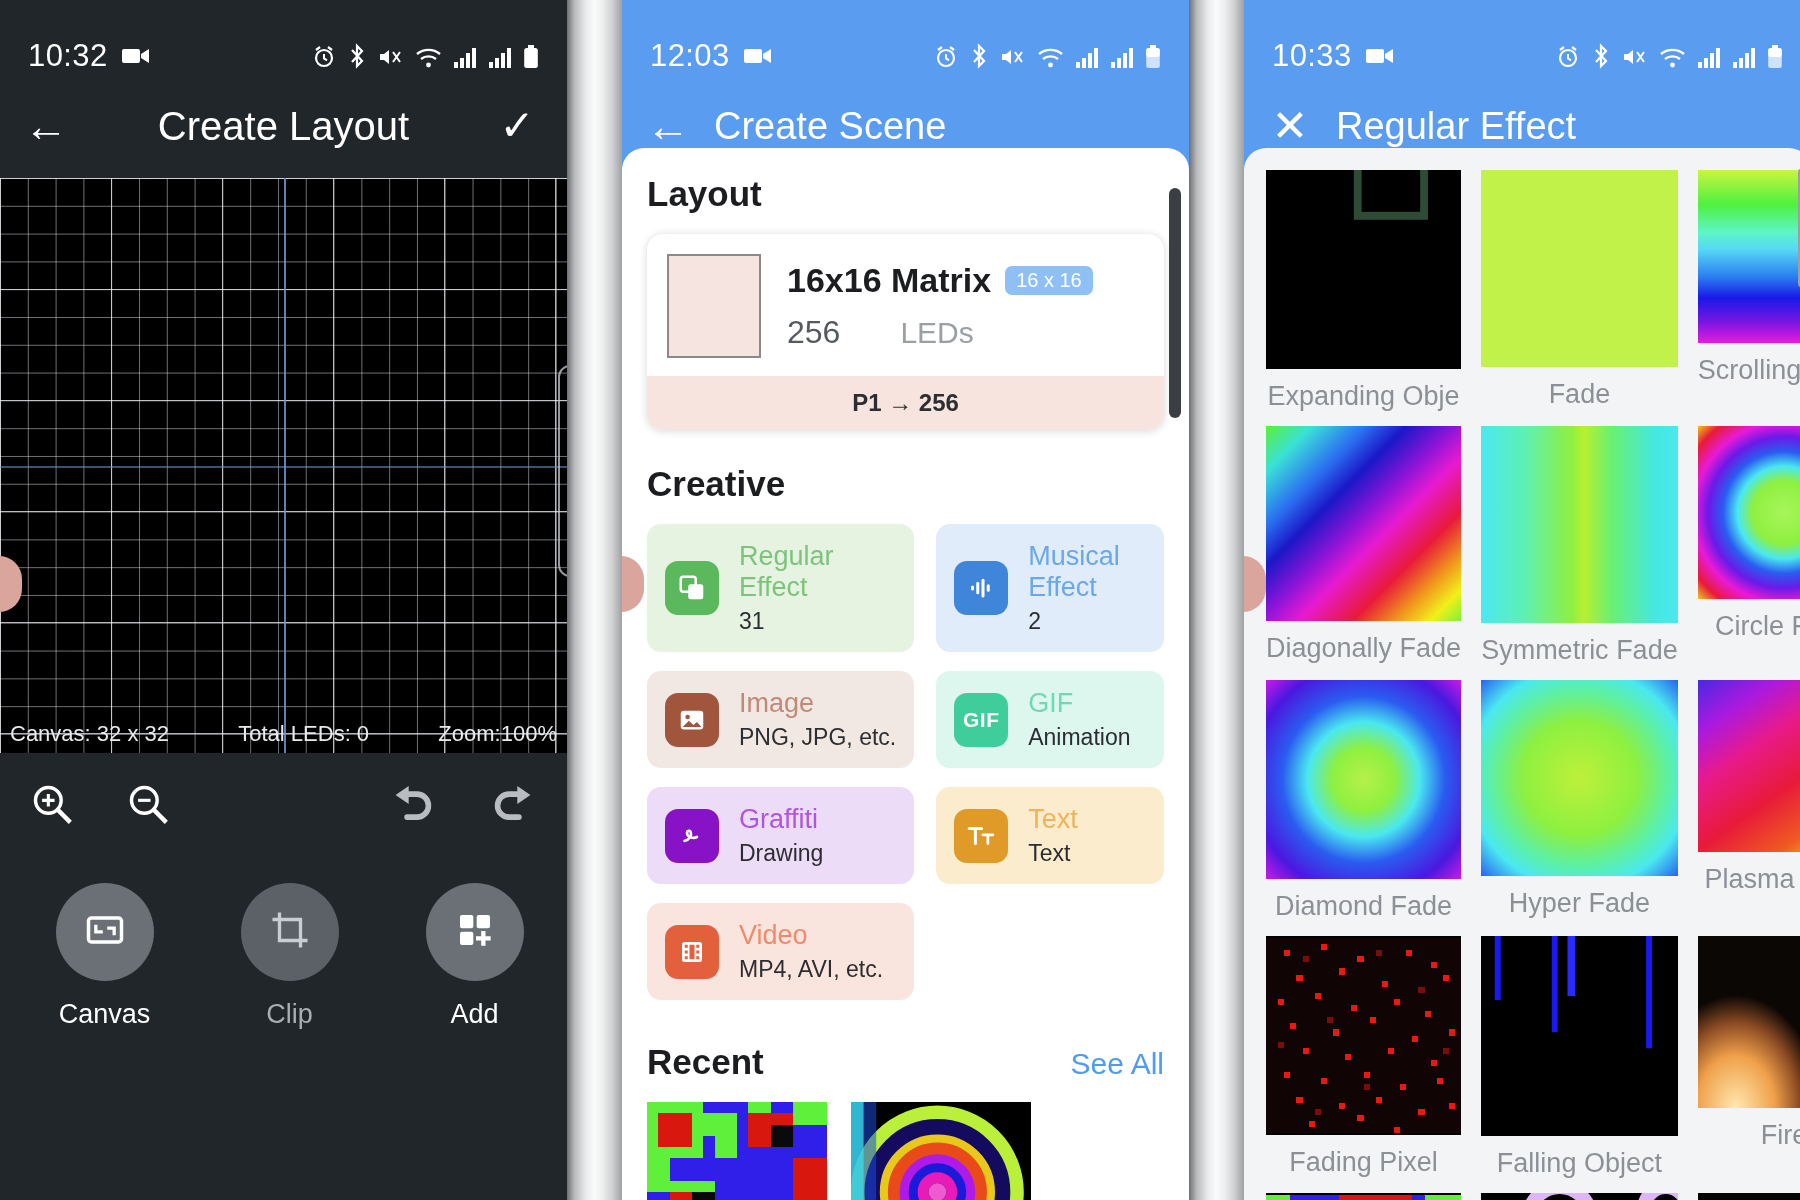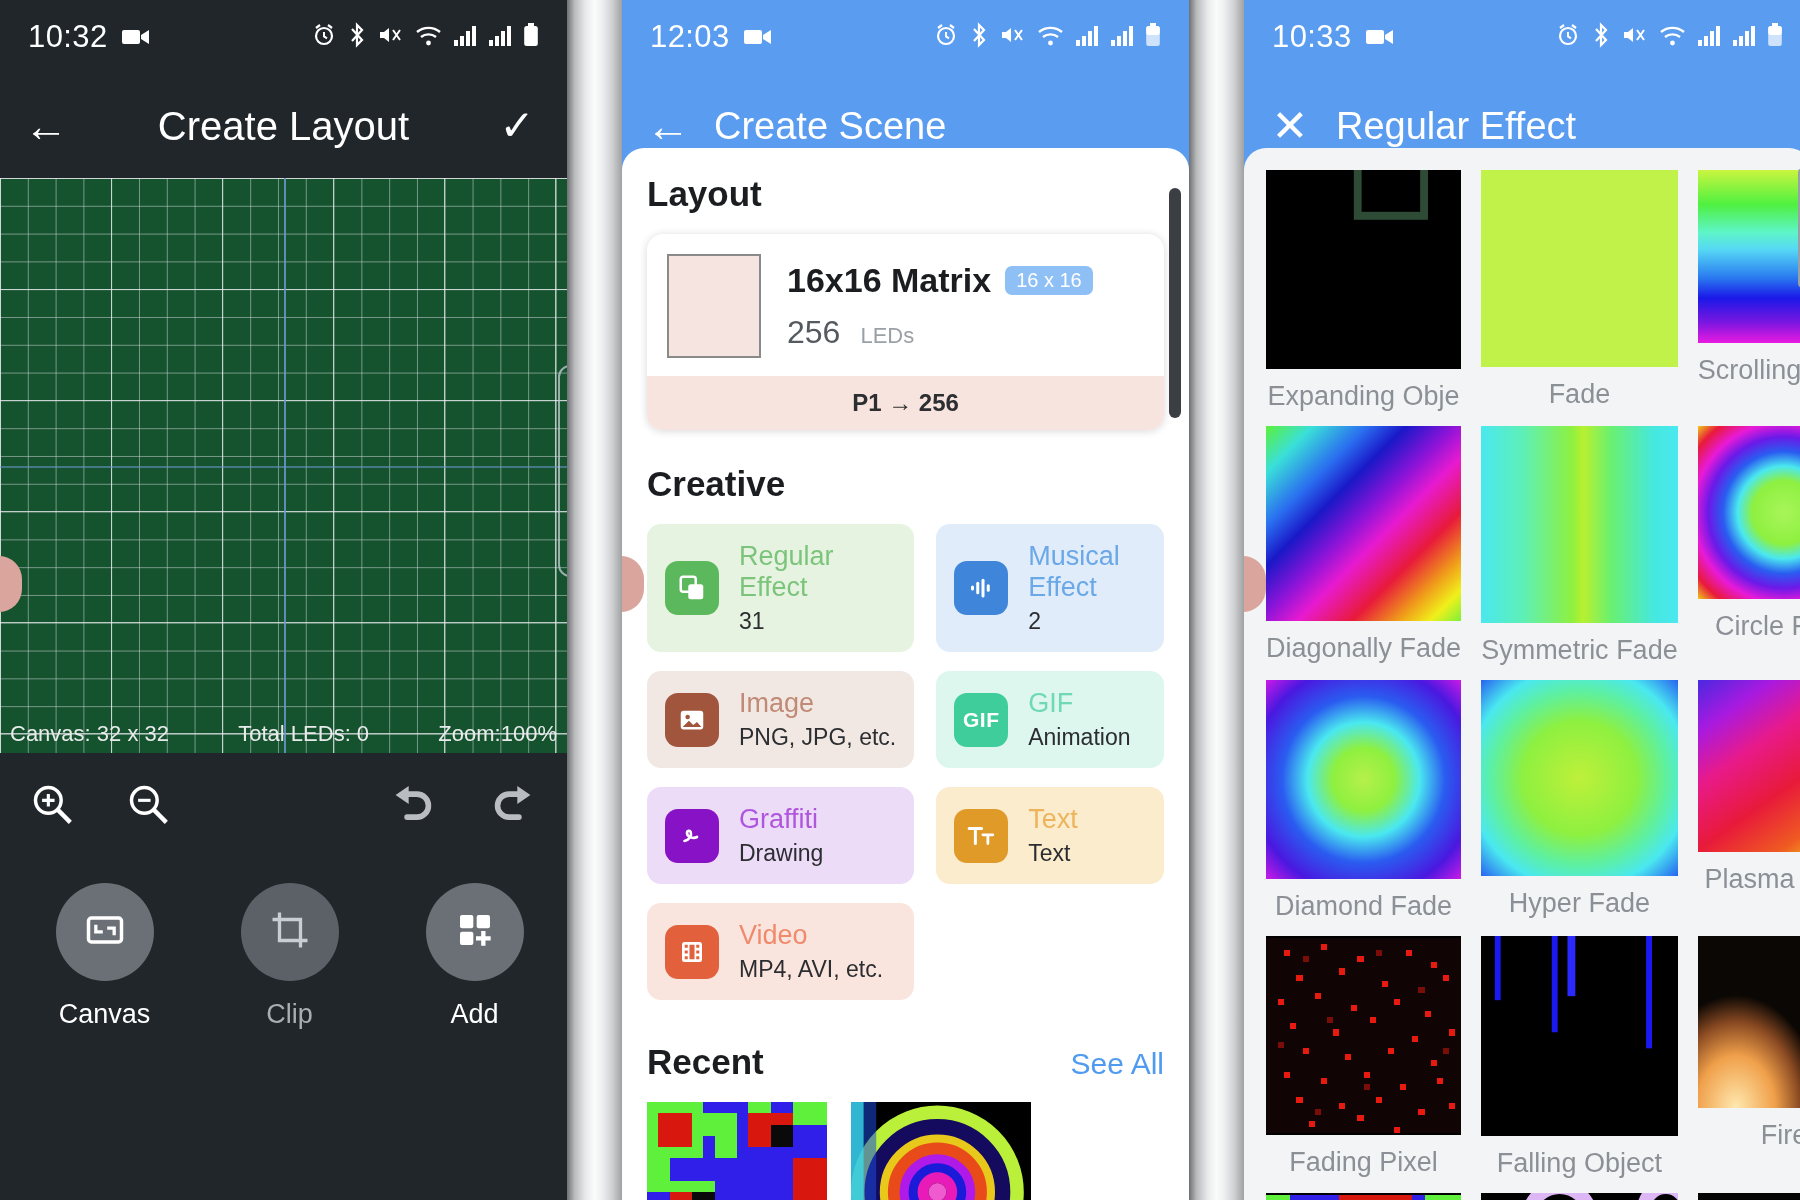--- a/index.html
+++ b/index.html
@@ -16,21 +16,21 @@
   .panel-sep {
     flex: none; width: 55px; height: 1200px;
     background: linear-gradient(to right,
       #6e7073 0%, #b9bbbd 14%, #e9eaeb 34%, #fbfbfb 50%,
       #eeeff0 64%, #cfd1d2 82%, #9fa1a3 100%);
   }
 
   
   #p1 { width: 567px; background: #21262b; }
   .statusbar {
-    height: 74px; display: flex; align-items: center;
+    height: 74px; display: flex; align-items: flex-end;
     padding: 0 28px; font-size: 30px;
   }
   .sb-left { display: flex; align-items: center; gap: 14px; }
   .sb-right { margin-left: auto; display: flex; align-items: center; gap: 11px; }
   .sb-time { font-size: 31px; letter-spacing: .4px; }
   .glyph { display:inline-block; line-height:1; }
   .dark .statusbar { color: #ffffff; background: #21262b; }
   .blue .statusbar { color: #ffffff; background: #5a9cf0; }
 
   .appbar { height: 104px; display: flex; align-items: center; position: relative; }
@@ -44,21 +44,21 @@
   #p1 .appbar .ttl {
     position: absolute; left: 0; right: 0; text-align: center;
     pointer-events: none; font-size: 40px;
   }
   #p1 .appbar .done-ic {
     margin-left: auto; width: 100px; text-align: center;
     color:#fff; font-size: 42px; line-height:1; cursor: pointer;
   }
 
   
-  .canvas-wrap { position: relative; height: 575px; background: #14532d; overflow: hidden; }
+  .canvas-wrap { position: relative; height: 575px; background: #000000; overflow: hidden; }
   .grid-bg {
     position: absolute; inset: 0;
     background-image:
       linear-gradient(to right, rgba(210,214,220,.52) 1px, transparent 1px),
       linear-gradient(to bottom, rgba(210,214,220,.52) 1px, transparent 1px);
     background-size: 27.8px 27.8px;
   }
   .grid-major {
     position: absolute; inset: 0;
     background-image:
@@ -118,21 +118,21 @@
   .lc-top { display:flex; align-items:center; padding: 20px 20px 18px 20px; gap: 26px; }
   .lc-thumb { width: 94px; height: 104px; background: #f6e4e0; border: 2px solid #8a8a8a; }
   .lc-t1 { display:flex; align-items:center; gap: 14px; }
   .lc-name { font-size: 34px; font-weight: 700; color:#1b1d20; }
   .lc-badge {
     background:#8ec0f5; color:#ffffff; font-size: 20px;
     border-radius: 7px; padding: 3px 11px;
   }
   .lc-t2 { margin-top: 14px; display:flex; align-items: baseline; gap: 20px; }
   .lc-leds { font-size: 32px; color:#555a60; }
-  .lc-ledlbl { font-size: 22px; color:#9aa0a6; }
+  .lc-ledlbl { font-size: 30px; color:#9aa0a6;margin-left:40px; }
   .lc-foot {
     background:#f8e4de; text-align:center; padding: 13px 0;
     font-size: 24px; color:#2c2e31; font-weight: 600;
   }
 
   .cre-grid { margin-top: 20px; display: grid; grid-template-columns: 1fr 1fr; gap: 19px 22px; }
   .cre-card {
     border-radius: 14px; padding: 17px 18px;
     display:flex; align-items:center; gap: 20px; cursor:pointer;
   }

